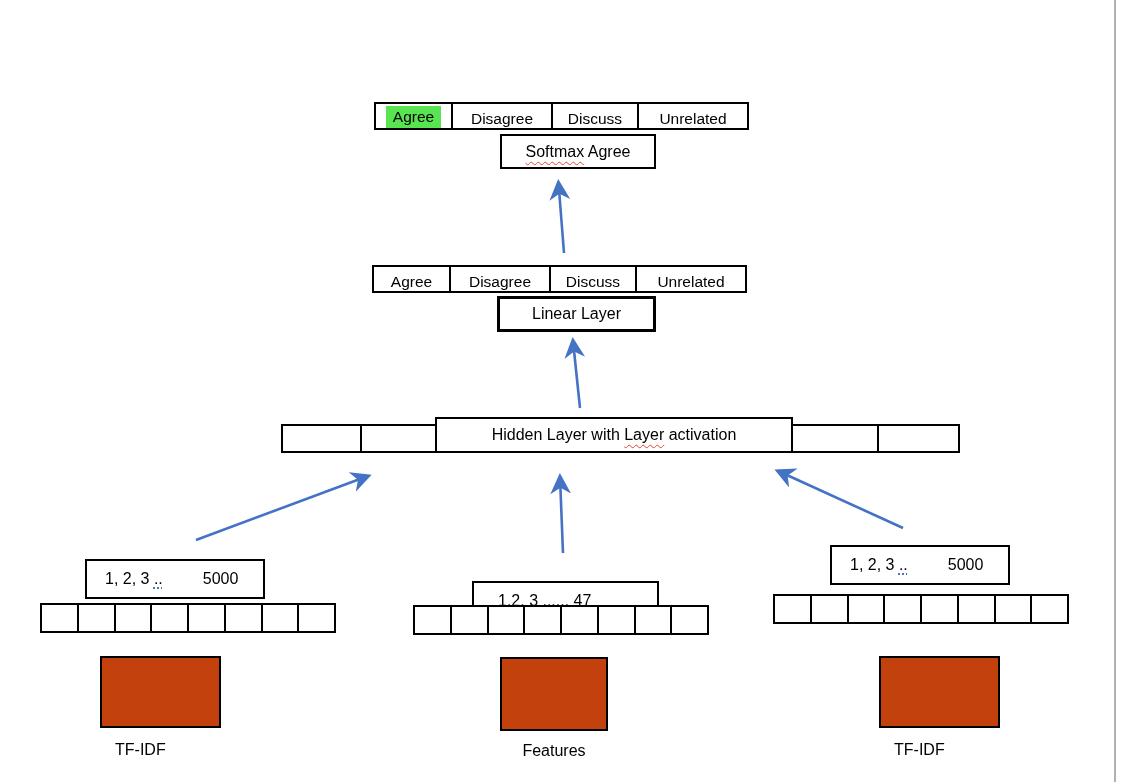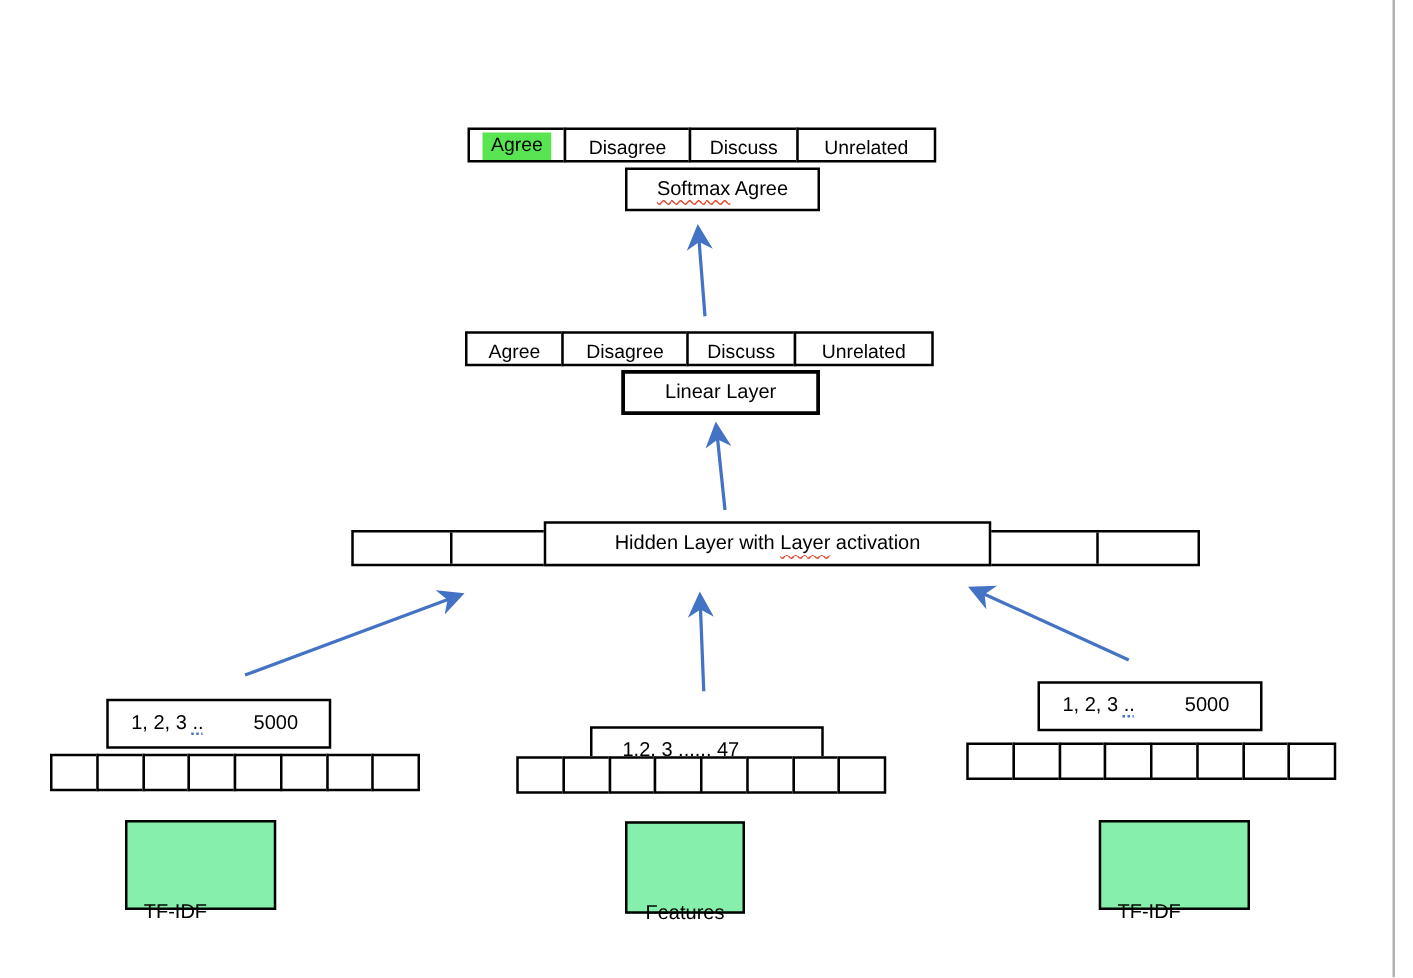--- a/index.html
+++ b/index.html
@@ -33,22 +33,22 @@
   .hidden-row{border:2px solid #000;background:#fff;}
   .hidden-div{position:absolute;top:0;bottom:0;width:2px;background:#000;}
   
   .range-box{
     border:2px solid #000;background:#fff;display:flex;align-items:center;
     font-size:16px;padding-left:18px;white-space:pre;
   }
   .range-box .max{margin-left:40px;}
   
   .caption-box{
-    border:2px solid #000;background:#86efac;font-size:16px;line-height:27px;
-    padding:4px 4px 0 13px;white-space:pre;
+    border:2px solid #000;background:#c2410c;font-size:16px;line-height:27px;
+    padding:24px 4px 0 13px;white-space:pre;
   }
   .caption-box.centered{text-align:center;padding-left:4px;}
   .caption-box span{display:block;}
   
   .sq{text-decoration:underline wavy var(--squiggle);text-decoration-thickness:1px;text-underline-offset:4px;}
   .dotted{text-decoration:underline dotted var(--dotsline);text-decoration-thickness:2px;text-underline-offset:3px;}
   .arrow-layer{position:absolute;left:0;top:0;pointer-events:none;}
   .page-edge{background:var(--pageedge);}
 </style>
 </head>
@@ -111,21 +111,21 @@
   <div class="abs vrow" style="left:413px;top:605px;width:296px;height:30px;">
       <div class="cell"></div>
       <div class="cell"></div>
       <div class="cell"></div>
       <div class="cell"></div>
       <div class="cell"></div>
       <div class="cell"></div>
       <div class="cell"></div>
       <div class="cell"></div>
     </div>
-  <div class="abs caption-box centered" style="left:500px;top:657px;width:96px;height:74px;">
+  <div class="abs caption-box centered" style="left:500px;top:657px;width:108px;height:74px;">
     <span>Features</span>
     
   </div>
 
   <div class="abs range-box" style="left:830px;top:545px;width:180px;height:40px;">
     <span>1, 2, 3 </span><span class="dotted">..</span><span class="max">5000</span>
   </div>
   <div class="abs vrow" style="left:773px;top:594px;width:296px;height:30px;">
       <div class="cell"></div>
       <div class="cell"></div>

